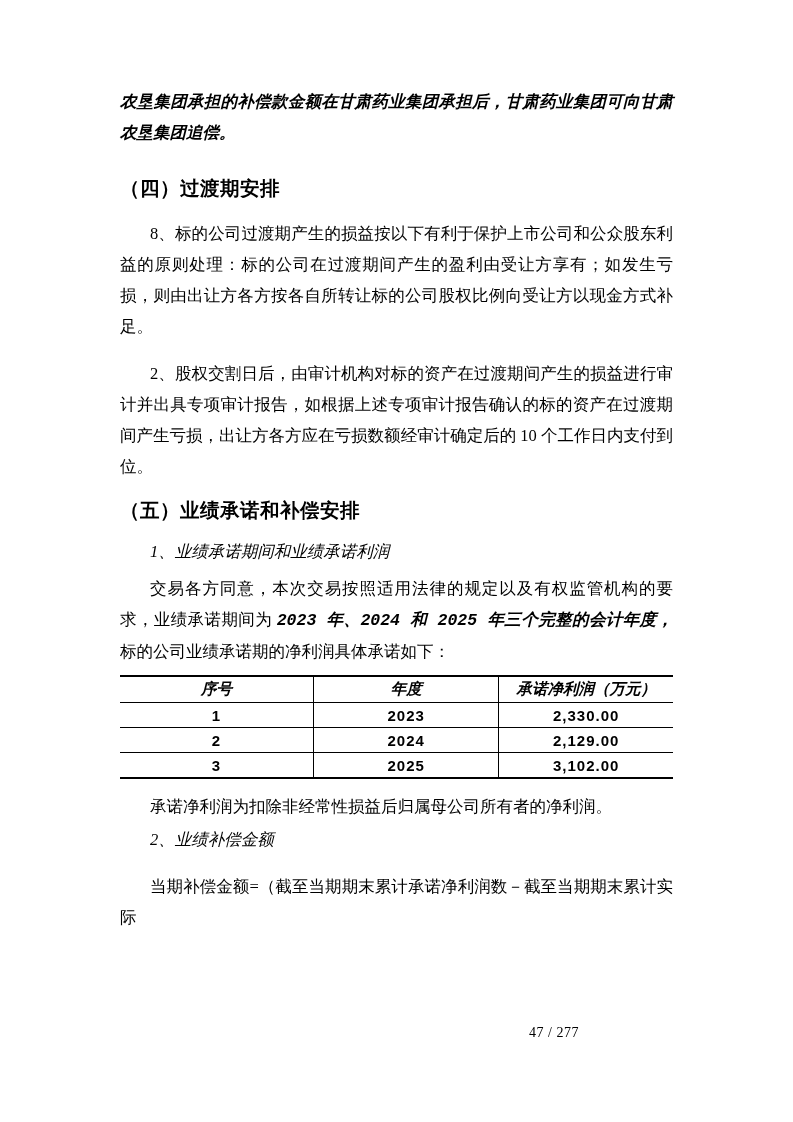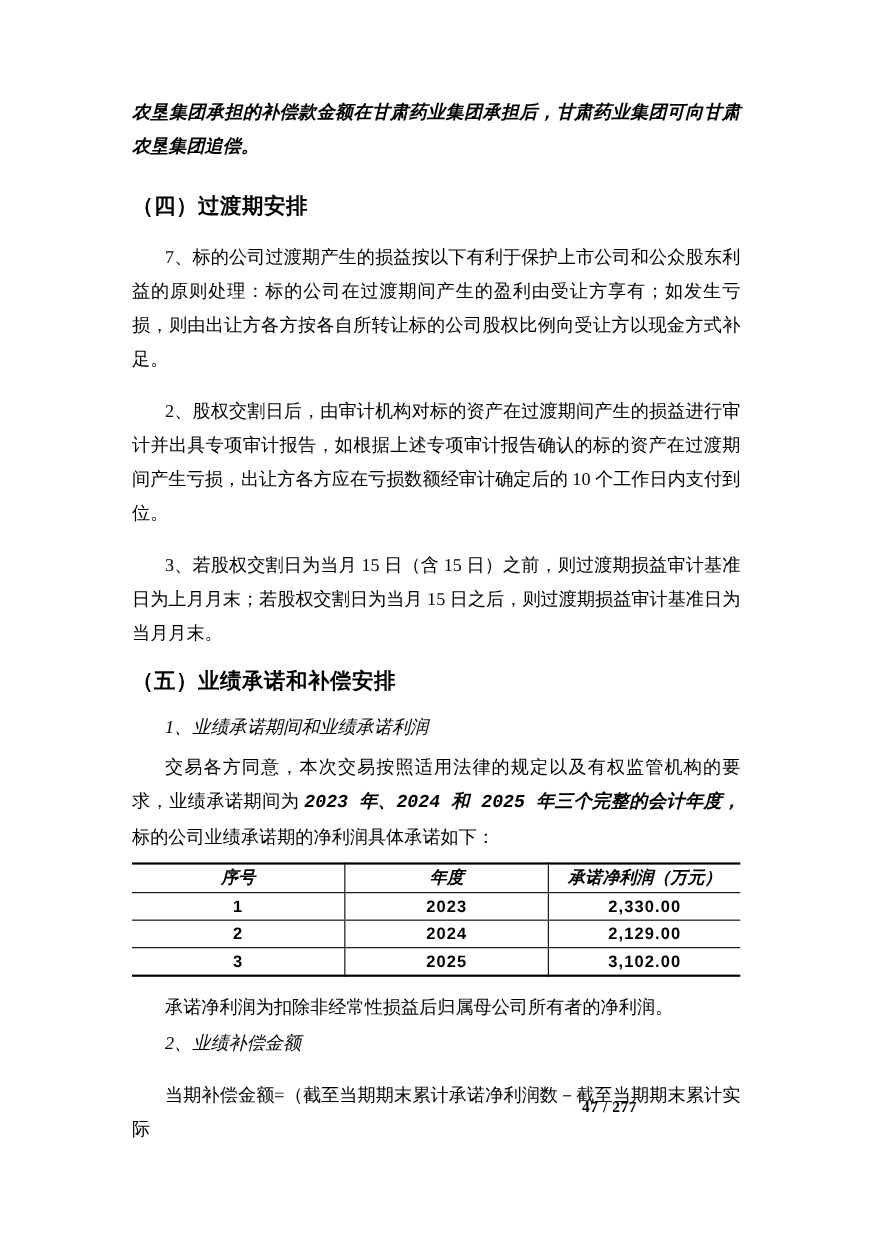--- a/index.html
+++ b/index.html
@@ -93,43 +93,42 @@
   }
   .col-seq   { width: 35%; }
   .col-year  { width: 33.5%; }
   .col-profit{ width: 31.5%; }
   p.note { margin-top: 12px; }
   p.item2 { margin-top: 2px; }
   p.formula-intro { margin-top: 8px; }
   p.formula-line { margin-top: 16px; }
   .pagenum {
     position: absolute;
-    top: 1000px;
+    top: 1025px;
     right: 120px;
     font-size: 14px;
-    font-weight: bold;
+    font-weight: normal;
     letter-spacing: 0.5px;
     font-family: "Liberation Serif", "DejaVu Serif", serif;
   }
 </style>
 </head>
 <body>
 
 <div class="page">
   <div class="content">
 
     <p class="intro">农垦集团承担的补偿款金额在甘肃药业集团承担后，甘肃药业集团可向甘肃农垦集团追偿。</p>
 
     <h2 class="sec-heading sec4">（四）过渡期安排</h2>
 
-    <p class="body">7、标的公司过渡期产生的损益按以下有利于保护上市公司和公众股东利益的原则处理：标的公司在过渡期间产生的盈利由受让方享有；如发生亏损，则由出让方各方按各自所转让标的公司股权比例向受让方以现金方式补足。</p>
+    <p class="body">8、标的公司过渡期产生的损益按以下有利于保护上市公司和公众股东利益的原则处理：标的公司在过渡期间产生的盈利由受让方享有；如发生亏损，则由出让方各方按各自所转让标的公司股权比例向受让方以现金方式补足。</p>
 
     <p class="body">2、股权交割日后，由审计机构对标的资产在过渡期间产生的损益进行审计并出具专项审计报告，如根据上述专项审计报告确认的标的资产在过渡期间产生亏损，出让方各方应在亏损数额经审计确定后的 10 个工作日内支付到位。</p>
 
-    <p class="body">3、若股权交割日为当月 15 日（含 15 日）之前，则过渡期损益审计基准日为上月月末；若股权交割日为当月 15 日之后，则过渡期损益审计基准日为当月月末。</p>
 
     <h2 class="sec-heading sec5">（五）业绩承诺和补偿安排</h2>
 
     <p class="sub-heading">1、业绩承诺期间和业绩承诺利润</p>
 
     <p class="body commitment"><span>交易各方同意，本次交易按照适用法律的规定以及有权监管机构的要求，业绩承诺期间为 </span><span class="seg-bold">2023 年、2024 和 2025 年三个完整的会计年度，</span><span>标的公司业绩承诺期的净利润具体承诺如下：</span></p>
 
     <table class="commit-table">
       <colgroup>
         <col class="col-seq">

